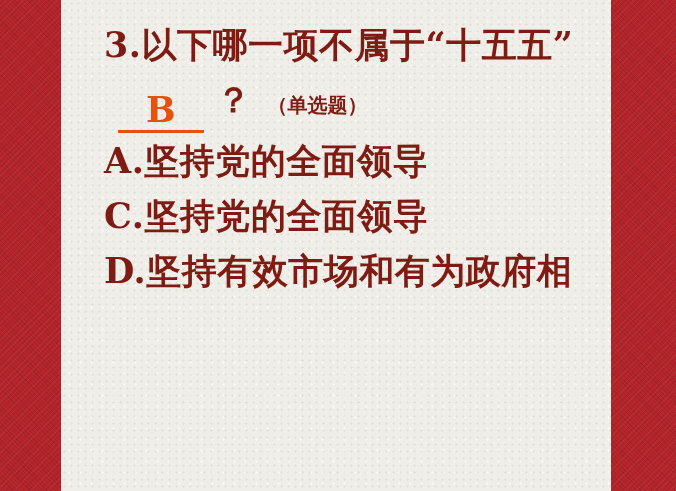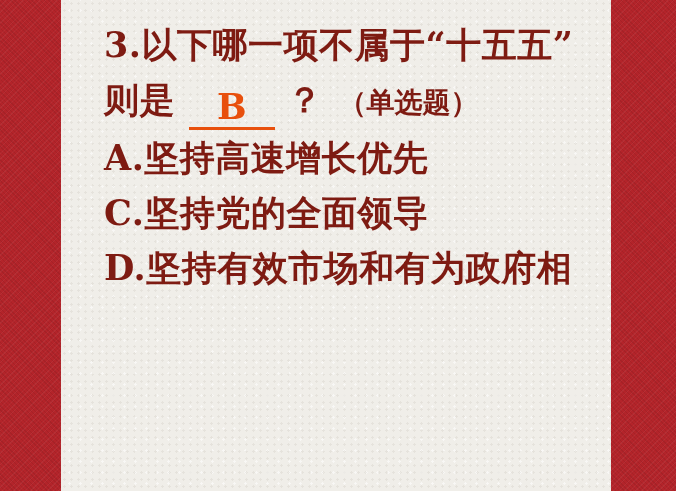--- a/index.html
+++ b/index.html
@@ -52,37 +52,36 @@
     width: 86px;
     text-align: center;
     border-bottom: 3px solid var(--orange);
     margin: 0 8px 0 14px;
     padding-bottom: 3px;
     line-height: 1;
     align-self: flex-end;
   }
   .answer-letter { color: var(--orange); font-size: 35px; font-weight: bold; }
   .qmark { margin-left: 4px; }
-  .qtype { font-size: 28px; margin-left: 16px; letter-spacing: 0; }
+  .qtype { font-size: 20px; margin-left: 16px; letter-spacing: 0; }
 </style>
 </head>
 <body>
 
 <div class="page">
   <div class="side-bar left"></div>
 
   <div class="card">
     <div class="line q">3.以下哪一项不属于“十五五”</div>
 
     <div class="line q answer-line">
-      <span>则是</span>
       <span class="blank"><span class="answer-letter">B</span></span>
       <span class="qmark">？</span>
       <span class="qtype">（单选题）</span>
     </div>
 
-    <div class="line opt">A.坚持高速增长优先</div>
+    <div class="line opt">A.坚持党的全面领导</div>
     <div class="line opt">C.坚持党的全面领导</div>
     <div class="line opt">D.坚持有效市场和有为政府相</div>
   </div>
 
   <div class="side-bar right"></div>
 </div>
 
 </body></html>

